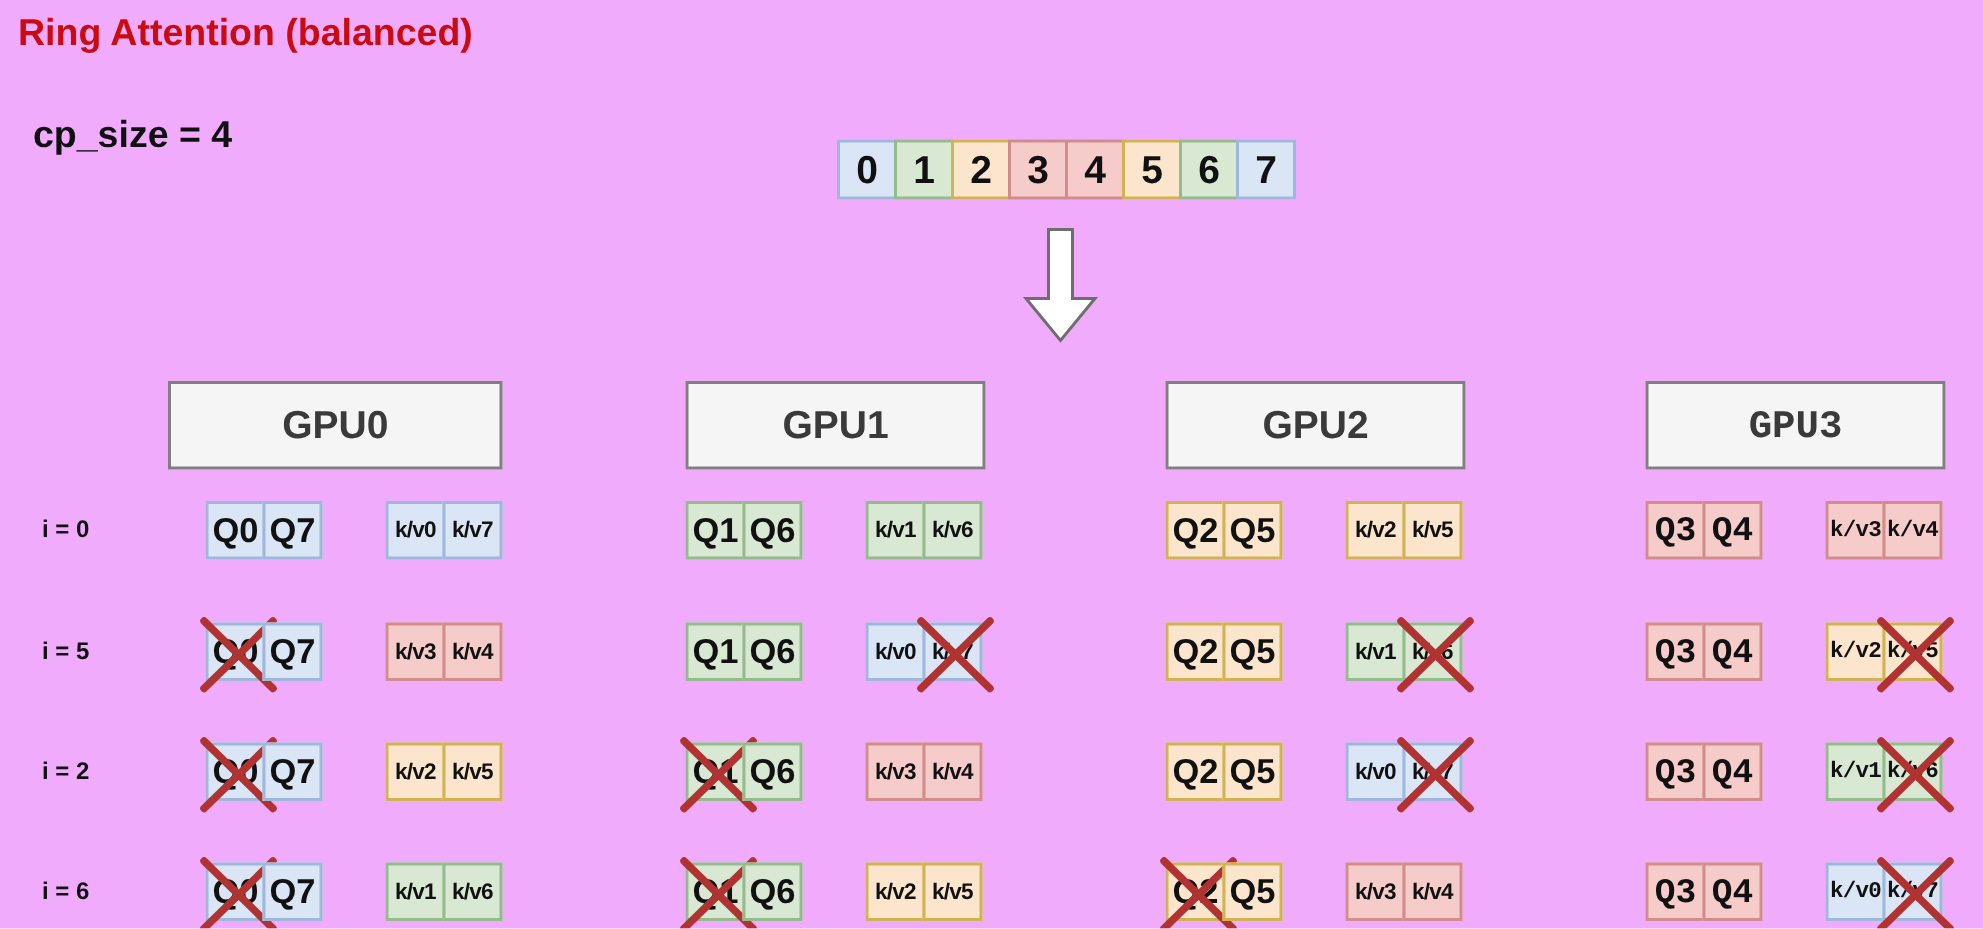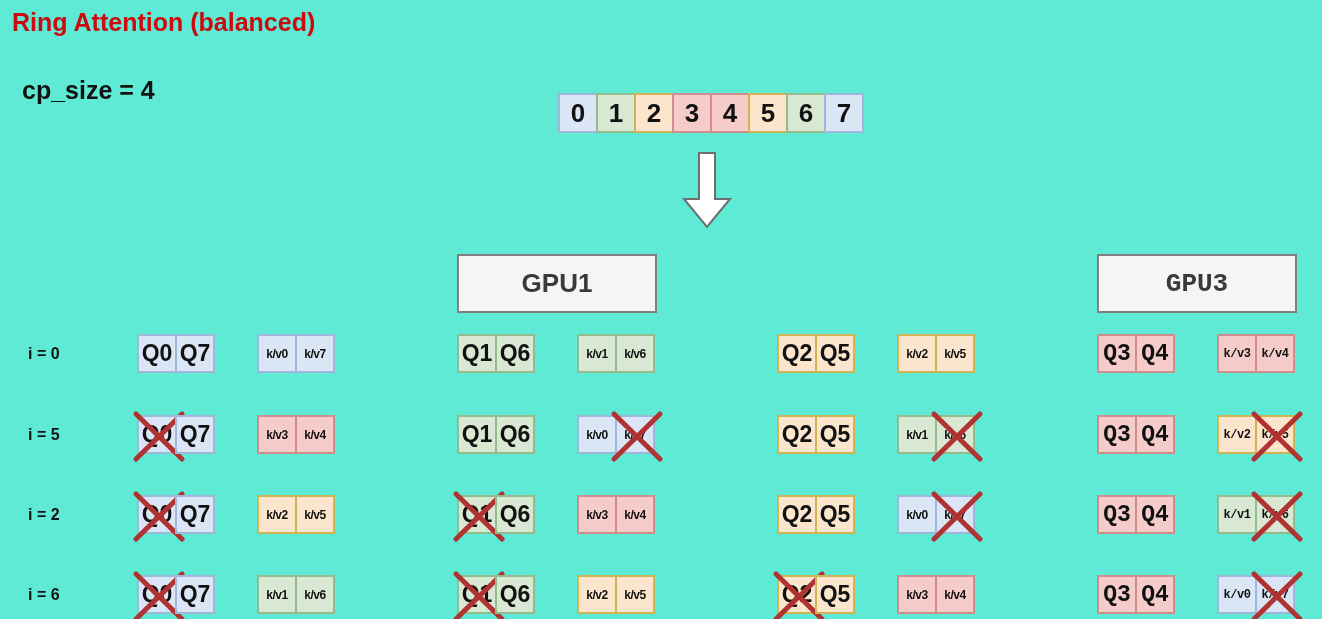--- a/index.html
+++ b/index.html
@@ -1,17 +1,17 @@
 <!DOCTYPE html>
 <html><head>
 <meta charset="utf-8">
 <style>
   html,body{margin:0;padding:0;background:#ffffff;}
   .canvas{
-    position:relative;width:1322px;height:619px;background:#5eead4;
+    position:relative;width:1322px;height:619px;background:#f0abfc;
     font-family:"Liberation Sans",sans-serif;font-weight:bold;overflow:hidden;
   }
   .title{position:absolute;left:12px;top:8px;font-size:25px;}
   .subtitle{position:absolute;left:22px;top:76px;font-size:25px;color:#111111;}
   .sequence{position:absolute;left:558px;top:93px;display:flex;}
   .seq-cell{
     width:40px;height:40px;border:2px solid;box-sizing:border-box;
     display:flex;align-items:center;justify-content:center;
     font-size:26px;color:#111111;margin-left:-2px;
   }
@@ -30,21 +30,21 @@
   }
   .gpu-col:first-child .gpu-header{left:0;width:223px;}
   .pair{position:absolute;display:flex;}
   .cell{
     width:40px;height:39px;border:2px solid;box-sizing:border-box;
     display:flex;align-items:center;justify-content:center;
     position:relative;color:#111111;
   }
   .cell + .cell{margin-left:-2px;}
   .q-cell{font-size:23px;}
-  .kv-cell{font-size:12px;letter-spacing:-0.5px;text-align:right;}
+  .kv-cell{font-size:15px;letter-spacing:-0.5px;text-align:right;}
   .cross{
     position:absolute;left:-8px;top:-8px;width:56px;height:55px;
     overflow:visible;pointer-events:none;
   }
 </style>
 </head>
 <body>
 
 <div class="canvas">
   <div class="title" style="color: rgb(203, 11, 15);">Ring Attention (balanced)</div>
@@ -66,20 +66,21 @@
   </svg>
 
   <div id="row-labels">
       <div class="row-label" style="top: 334px;">i = 0</div>
       <div class="row-label" style="top: 415px;">i = 5</div>
       <div class="row-label" style="top: 495px;">i = 2</div>
       <div class="row-label" style="top: 575px;">i = 6</div>
     </div>
   <div id="gpus">
       <div class="gpu-col" style="left: 112px;">
+        <div class="gpu-header">GPU0</div>
         <div class="pair" style="left: 25px; top: 334px;">
           <div class="cell q-cell" style="background: rgb(218, 230, 245); border-color: rgb(159, 183, 218);">
             <span>Q0</span>
           </div>
           <div class="cell q-cell" style="background: rgb(218, 230, 245); border-color: rgb(159, 183, 218);">
             <span>Q7</span>
           </div>
         </div>
         <div class="pair" style="left: 145px; top: 334px;">
           <div class="cell kv-cell" style="background: rgb(218, 230, 245); border-color: rgb(159, 183, 218);">
@@ -223,20 +224,21 @@
         <div class="pair" style="left: 145px; top: 575px;">
           <div class="cell kv-cell" style="background: rgb(252, 229, 205); border-color: rgb(208, 179, 82);">
             <span>k/v2</span>
           </div>
           <div class="cell kv-cell" style="background: rgb(252, 229, 205); border-color: rgb(208, 179, 82);">
             <span>k/v5</span>
           </div>
         </div>
       </div>
       <div class="gpu-col" style="left: 752px;">
+        <div class="gpu-header">GPU2</div>
         <div class="pair" style="left: 25px; top: 334px;">
           <div class="cell q-cell" style="background: rgb(252, 229, 205); border-color: rgb(208, 179, 82);">
             <span>Q2</span>
           </div>
           <div class="cell q-cell" style="background: rgb(252, 229, 205); border-color: rgb(208, 179, 82);">
             <span>Q5</span>
           </div>
         </div>
         <div class="pair" style="left: 145px; top: 334px;">
           <div class="cell kv-cell" style="background: rgb(252, 229, 205); border-color: rgb(208, 179, 82);">

